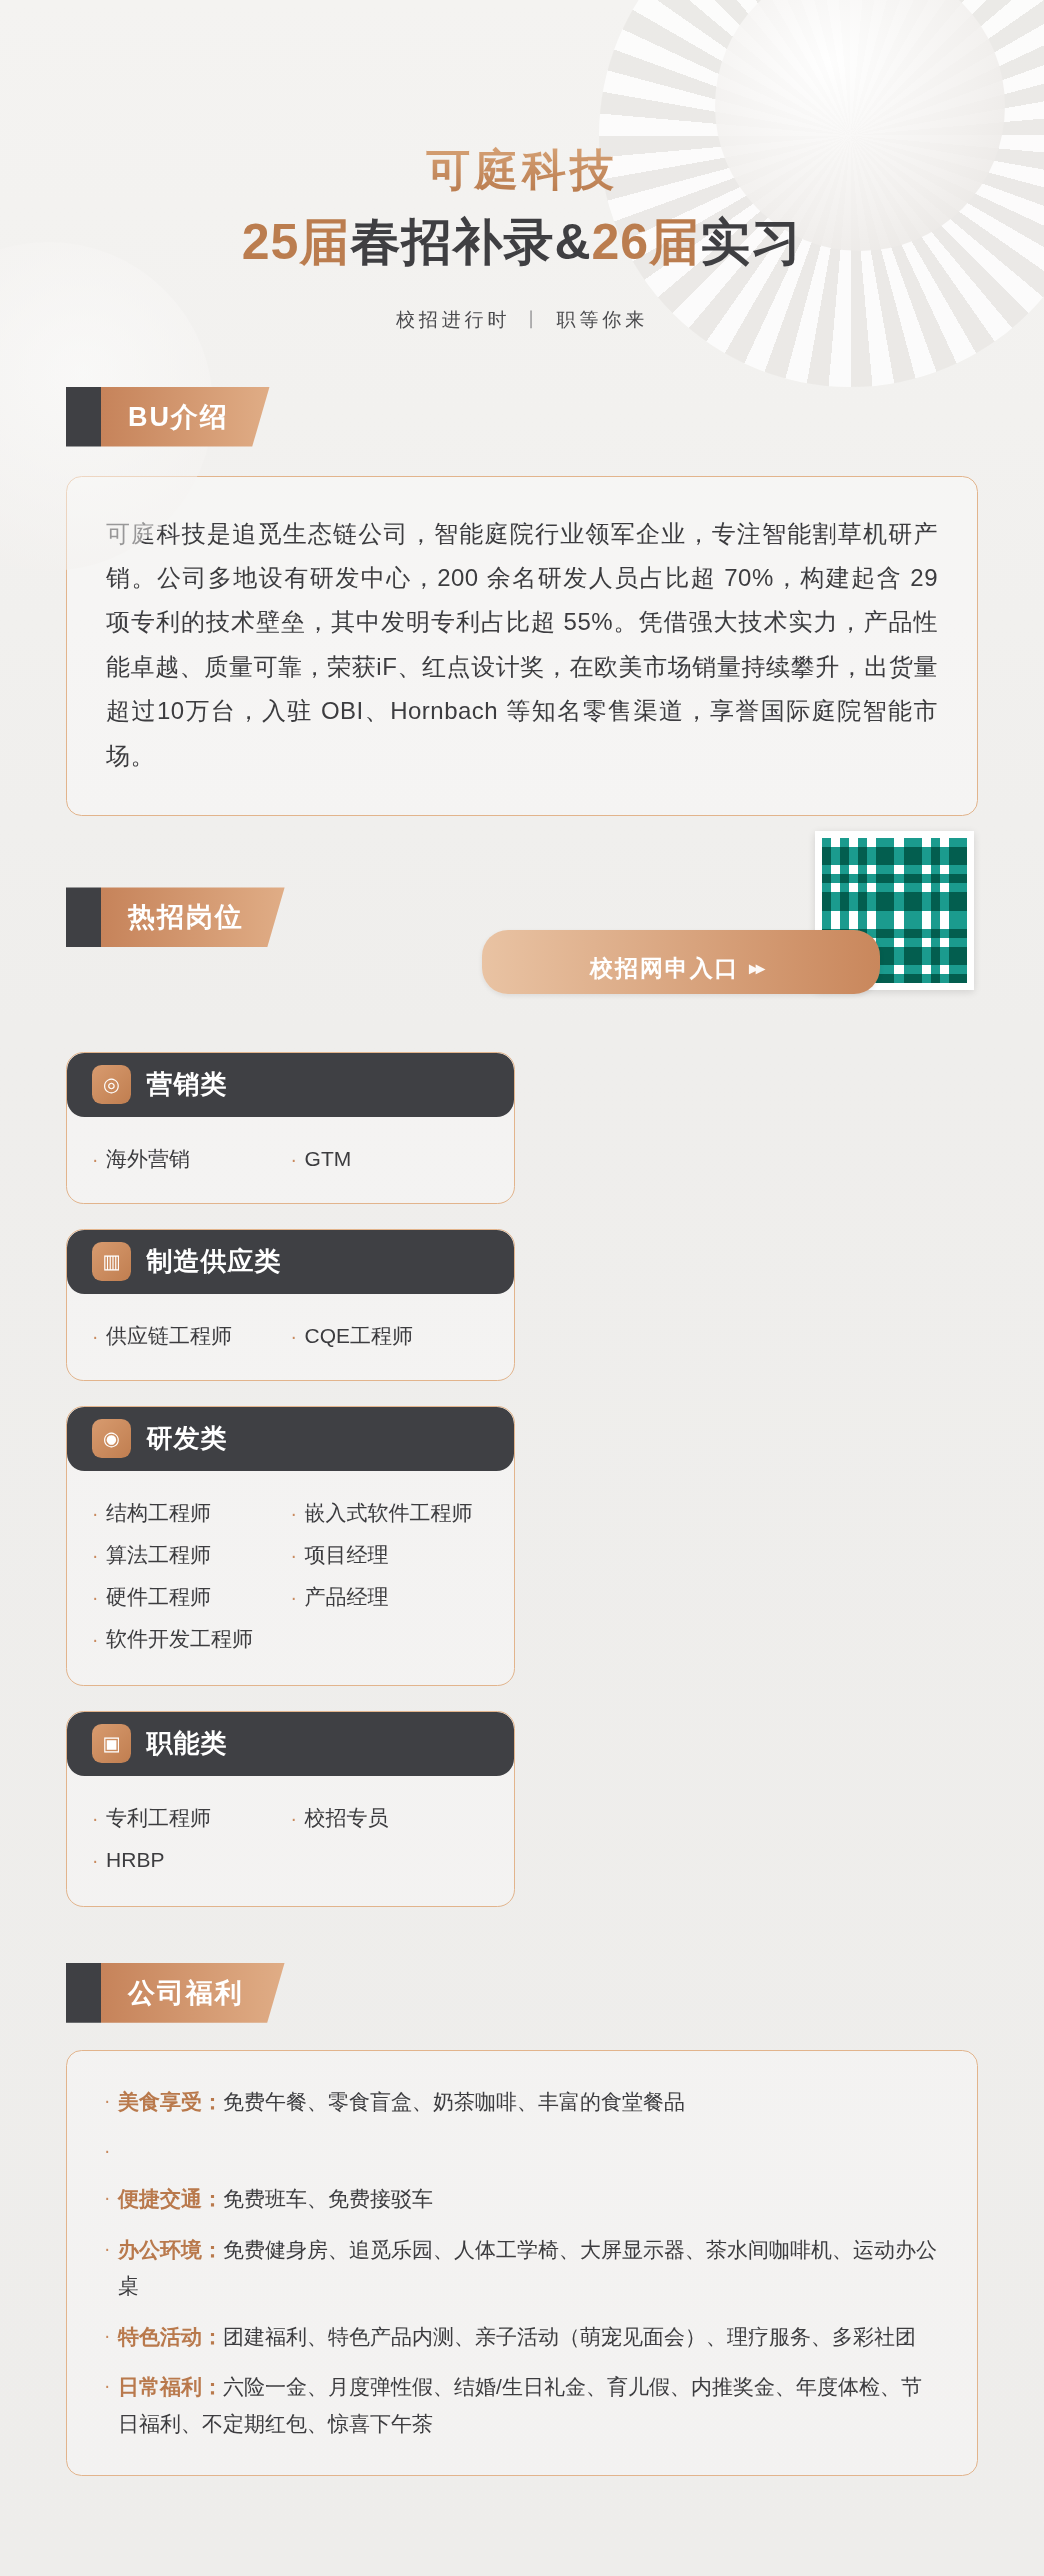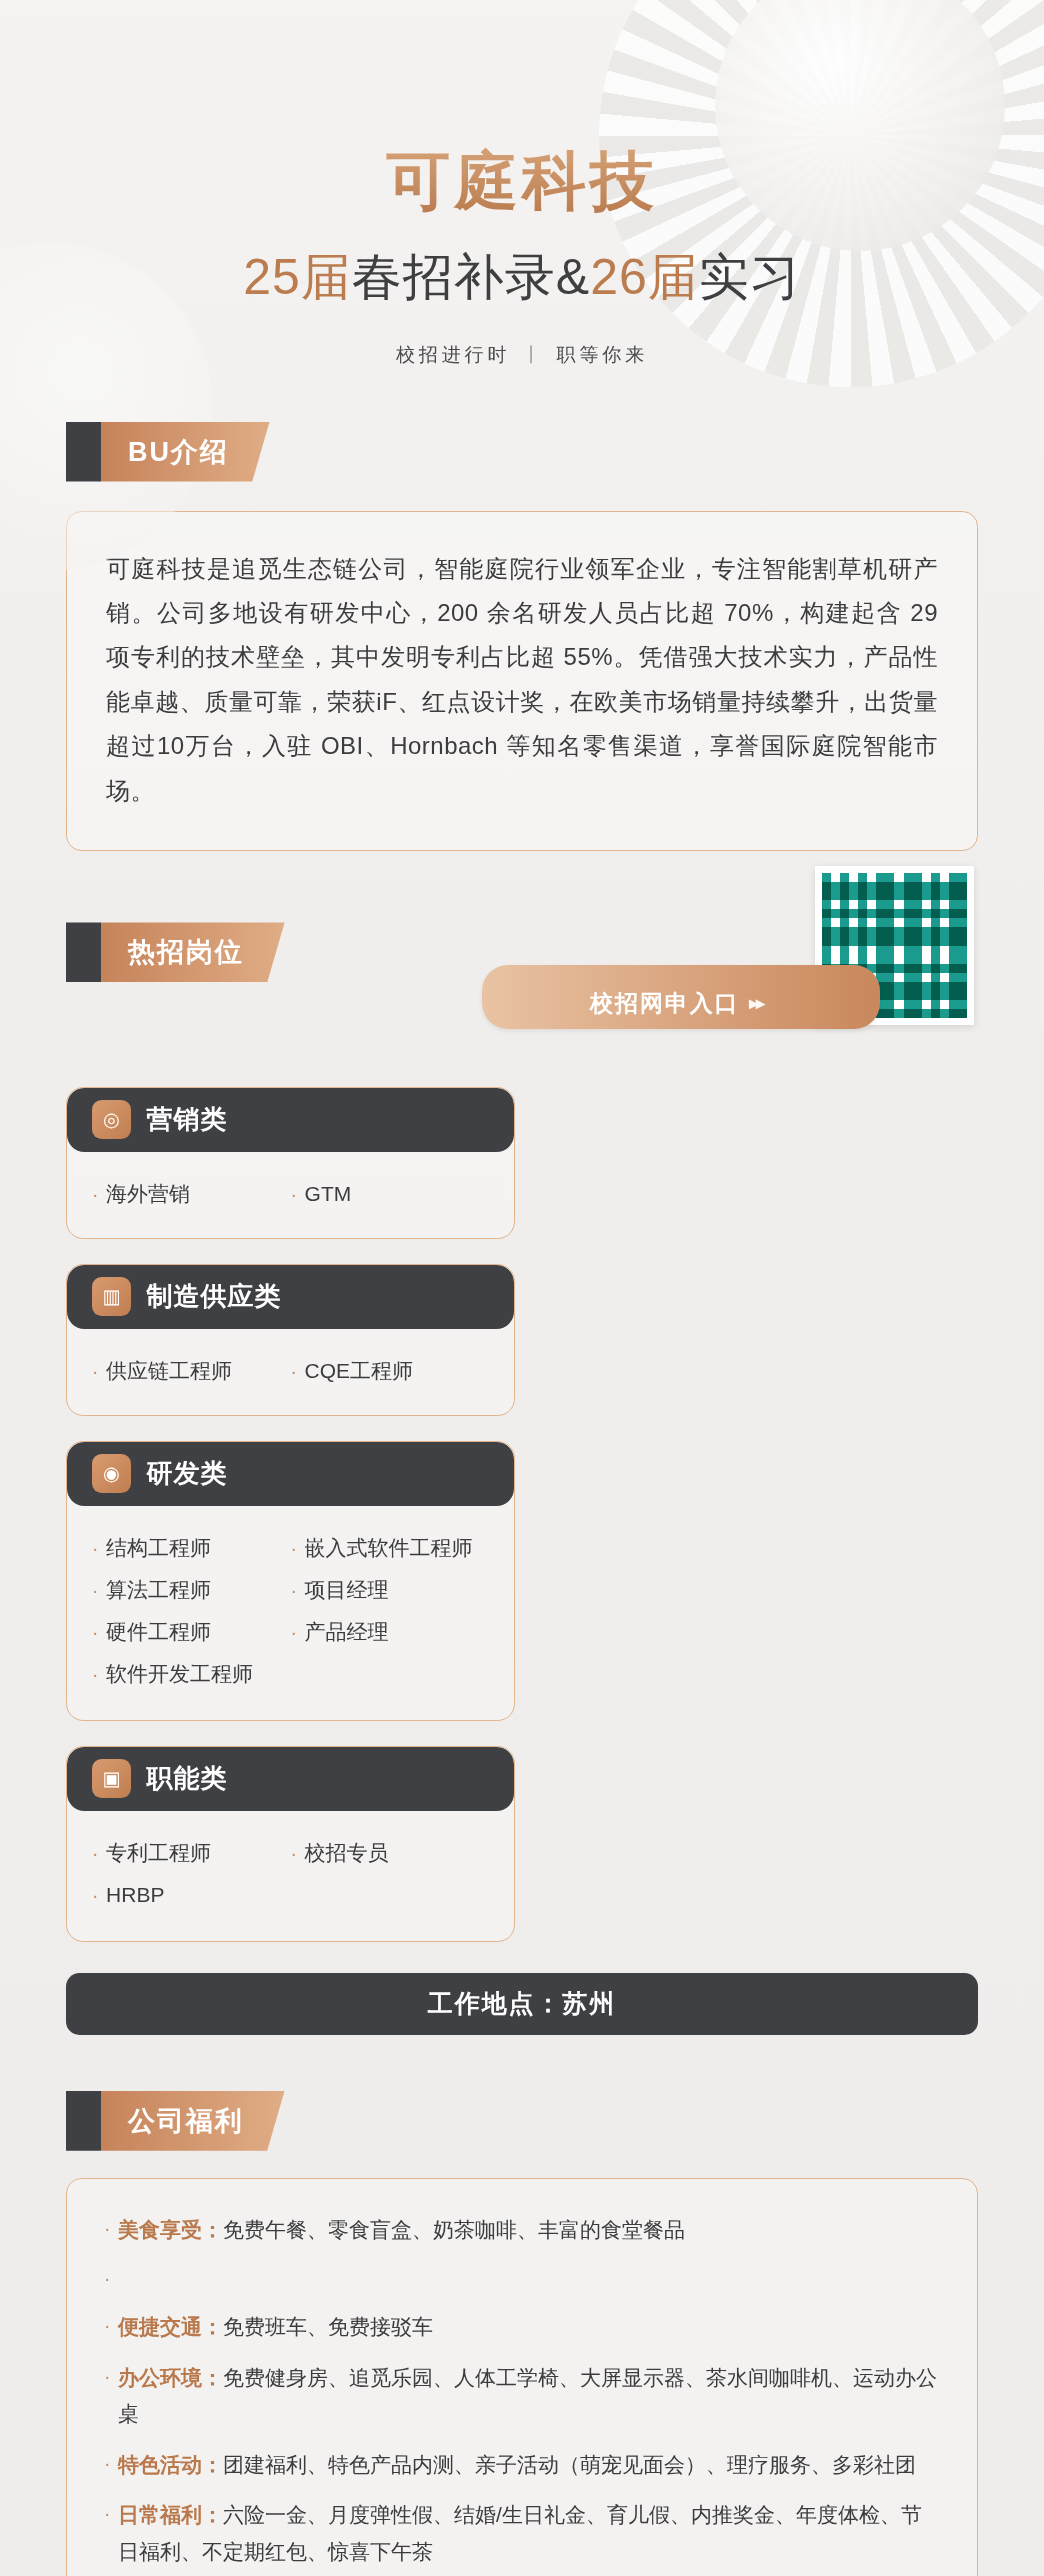--- a/index.html
+++ b/index.html
@@ -57,35 +57,35 @@
   }
 
   
   .hero {
     position: relative;
     padding-top: 145px;
     text-align: center;
     z-index: 3;
   }
   .hero-title {
-    font-size: 64px;
+    font-size: 44px;
     font-weight: bold;
     letter-spacing: 3.9px;
     color: #c08457;
     background: linear-gradient(180deg, #d6a276 0%, #b87a4d 100%);
     -webkit-background-clip: text;
     background-clip: text;
     -webkit-text-fill-color: transparent;
     margin: 0;
     line-height: 1.15;
   }
   .hero-sub {
-    margin-top: 28px;
+    margin-top: 16px;
     font-size: 50px;
-    font-weight: normal;
+    font-weight: bold;
     letter-spacing: 1px;
     line-height: 1.2;
     text-align: center;
   }
   .hero-sub .accent {
     color: #bb7d4f;
   }
   .hero-sub .dark {
     color: #3f3f42;
   }
@@ -401,23 +401,20 @@
       </div>
       <div class="job-body">
         <div class="job-item"><span class="dot">·</span><span>专利工程师</span></div>
         <div class="job-item"><span class="dot">·</span><span>校招专员</span></div>
         <div class="job-item"><span class="dot">·</span><span>HRBP</span></div>
       </div>
     </div>
 
   </div>
 
-  <div class="location-bar">
-    <span>工作地点：苏州</span>
-  </div>
 
   <div class="welfare-head">
     <div class="section-head">
       <div class="ribbon-left"></div>
       <div class="ribbon-body">公司福利</div>
     </div>
   </div>
 
   <div class="welfare-card">
 

